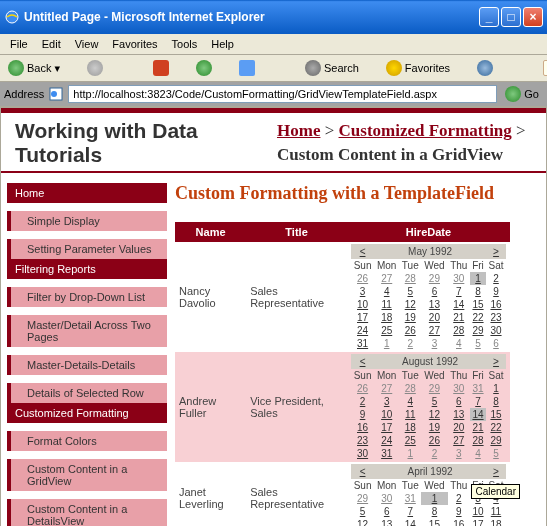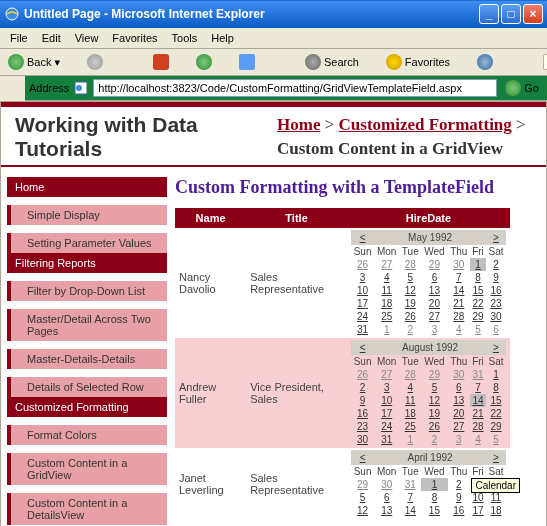--- a/index.html
+++ b/index.html
@@ -1,43 +1,43 @@
 <!DOCTYPE html>
 <html><head>
 <meta charset="utf-8">
 <style>
 * { box-sizing: border-box; margin: 0; padding: 0; }
 body { font-family: Tahoma, Arial, sans-serif; font-size: 11px; background: #ece9d8; width: 547px; height: 526px; overflow: hidden; }
-.titlebar { background: linear-gradient(#0a5bc4, #3d8cf0 5%, #0a5bc4); height: 28px; display: flex; align-items: center; padding: 0 4px; color: white; }
+.titlebar { background: linear-gradient(#0a5bc4, #3d8cf0 5%, #0a5bc4); height: 34px; display: flex; align-items: center; padding: 0 4px; color: white; }
 .titlebar .ie-icon { width: 16px; height: 16px; margin-right: 4px; }
 .titlebar .title { flex: 1; font-size: 12px; font-weight: bold; }
 .winbtns { display: flex; gap: 2px; }
 .winbtn { width: 20px; height: 20px; border-radius: 3px; display: flex; align-items: center; justify-content: center; font-family: Arial; font-size: 12px; font-weight: bold; color: white; }
 .winbtn.min, .winbtn.max { background: linear-gradient(#5b9df4, #2b6fd0); border: 1px solid white; }
 .winbtn.close { background: linear-gradient(#f08070, #d04020); border: 1px solid white; }
 .menubar { background: #ece9d8; border-bottom: 1px solid #aca899; padding: 2px 4px; display: flex; gap: 2px; font-size: 11px; }
 .menubar span { padding: 2px 6px; cursor: default; }
 .toolbar { background: #ece9d8; border-bottom: 1px solid #aca899; padding: 3px 4px; display: flex; align-items: center; gap: 19px; font-size: 11px; }
 .tbtn { display: flex; align-items: center; gap: 3px; padding: 2px 4px; cursor: default; }
 .ticon { width: 16px; height: 16px; display: inline-block; border-radius: 50%; }
 .sep { width: 1px; height: 20px; background: #aca899; margin: 0 2px; }
-.addrbar { background: #15803d; border-bottom: 1px solid #aca899; padding: 2px 4px; display: flex; align-items: center; gap: 4px; font-size: 11px; margin-left: 25px; }
+.addrbar { background: #a3a3a3; border-bottom: 1px solid #aca899; padding: 2px 4px; display: flex; align-items: center; gap: 4px; font-size: 11px; }
 .addrbar input { flex: 1; border: 1px solid #7f9db9; padding: 2px 4px; font-size: 11px; }
 .content { background: white; height: 446px; overflow-y: auto; overflow-x: hidden; border: 1px solid #aca899; position: relative; }
 .redbar { height: 5px; background: #8b0016; }
 .page-title { font-family: Verdana, Arial; font-size: 21px; font-weight: bold; color: #333; padding: 6px 14px 4px; border-bottom: 2px solid #8b0016; display: flex; }
 .page-title .left { flex: 0 0 262px; }
 .bc { font-size: 17px; font-weight: normal; line-height: 1.4; font-family: Verdana; }
 .bc a { color: #8b0016; font-weight: bold; text-decoration: underline; }
 .body-area { display: flex; padding: 10px 6px; }
 .sidebar { width: 160px; flex-shrink: 0; }
 .nav-h { background: #8b0016; color: white; padding: 4px 8px; font-size: 11px; cursor: pointer; }
 .nav-i { background: #e8a0a8; color: #333; padding: 4px 8px 4px 16px; font-size: 11px; border-left: 4px solid #8b0016; margin-top: 8px; cursor: pointer; }
 .main { flex: 1; padding: 0 8px; }
-.main h2 { font-family: Verdana; font-size: 18px; color: #4c1d95; margin-bottom: 10px; }
+.main h2 { font-family: Verdana; font-size: 18px; color: #c2410c; margin-bottom: 18px; }
 table.grid { border-collapse: collapse; width: 335px; font-size: 11px; }
 .grid th { background: #8b0016; color: white; padding: 4px 8px; text-align: center; font-weight: bold; }
 .grid td { padding: 2px 4px; vertical-align: middle; color: #444; }
 .grid tr.alt { background: #f8d0d4; }
 .cal { width: 155px; font-size: 10px; border-collapse: collapse; }
 .cal .calhead { background: #d4d0c8; text-align: center; padding: 1px; }
 .cal .calnav { cursor: pointer; text-decoration: underline; color: #333; padding: 0 4px; }
 .cal .dow td { text-align: center; font-weight: normal; padding: 1px; }
 .cal .days td { text-align: center; padding: 1px; text-decoration: underline; color: #333; cursor: pointer; }
 .cal .days td.sel { background: #c0c0c0; }

